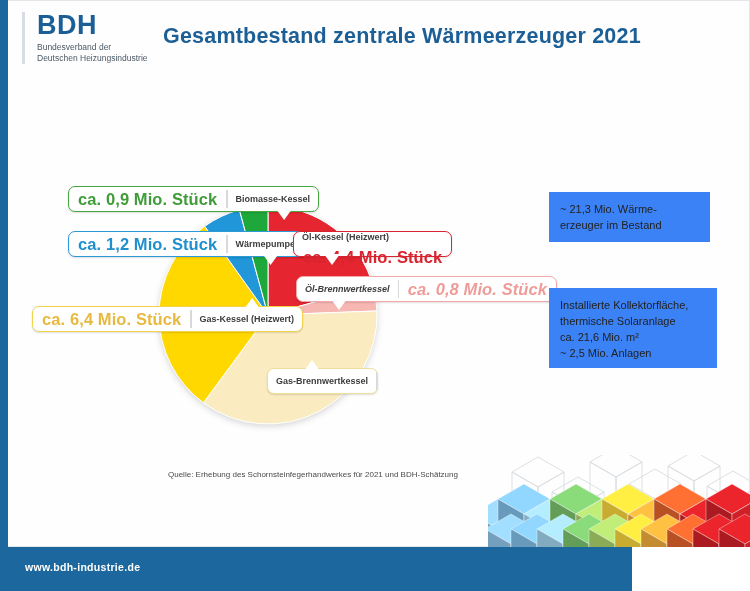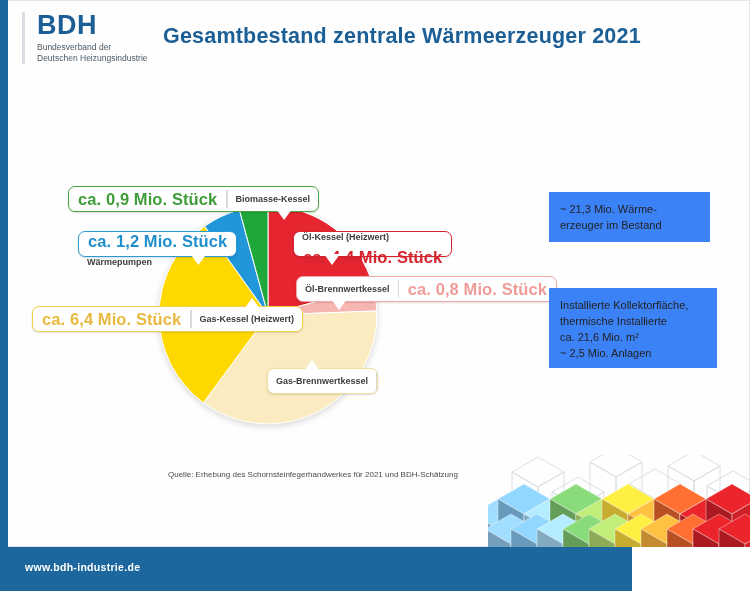--- a/index.html
+++ b/index.html
@@ -46,21 +46,21 @@
   .b-green{border-color:#46a63f;}
   .b-green .val{color:#3f9c39;}
   .b-blue{border-color:#2b9ad6;}
   .b-blue .val{color:#1f8fcd;}
   .b-yellow{border-color:#f2d24a;}
   .b-yellow .val{color:#e8b93f;}
   .b-cream{border-color:#eedf9b;}
   .b-cream .val{color:#e0c964;}
   .b-red{border-color:#d8242f;flex-direction:column;}
   .b-red .val{color:#d8242f;}
-  .b-pink{border-color:#f3a9a9;}
+  .b-pink{border-color:#f3a9a9;font-style:italic;}
   .b-pink .val{color:#ef9b97;}
 
   
   .info-box{position:absolute;background:#3b82f6;font-size:11px;line-height:16px;color:#222;
             padding:9px 11px;box-sizing:border-box;}
 
   
   .source{position:absolute;left:168px;top:470px;font-size:8px;color:#4a4a4a;}
 
   
@@ -100,21 +100,21 @@
 
   <div class="badge b-green" style="left:68px;top:186px;height:26px;">
     <span class="val">ca. 0,9 Mio. Stück</span>
     <span class="sep"></span>
     <span class="cat">Biomasse-Kessel</span>
     <span class="tail-down" style="right:26px;">
         <i></i>
       </span>
   </div>
 
-  <div class="badge b-blue" style="left:78px;top:231px;height:26px;flex-direction:column;">
+  <div class="badge b-blue" style="left:68px;top:231px;height:26px;">
     <span class="val">ca. 1,2 Mio. Stück</span>
     <span class="sep"></span>
     <span class="cat">Wärmepumpen</span>
     <span class="tail-down" style="right:30px;">
         <i></i>
       </span>
   </div>
 
   <div class="badge b-yellow" style="left:32px;top:306px;height:26px;justify-content:flex-end;">
     <span class="val">ca. 6,4 Mio. Stück</span>
@@ -151,21 +151,21 @@
       </span>
   </div>
 
   <div class="info-box" style="left:549px;top:192px;width:161px;height:50px;">
     <div>~ 21,3 Mio. Wärme-</div>
     <div>erzeuger im Bestand</div>
   </div>
 
   <div class="info-box" style="left:549px;top:288px;width:168px;height:80px;">
     <div>Installierte Kollektorfläche,</div>
-    <div>thermische Installierte</div>
+    <div>thermische Solaranlage</div>
     <div>ca. 21,6 Mio. m²</div>
     <div>~ 2,5 Mio. Anlagen</div>
   </div>
 
   <div class="source">Quelle: Erhebung des Schornsteinfegerhandwerkes für 2021 und BDH-Schätzung</div>
 
   <svg id="cubes" viewBox="0 0 262 92">
       <g>
         <polygon points="50,2 76,17 50,32 24,17" fill="none" stroke="#d8dde1" stroke-width="0.9"></polygon>
         <polygon points="24,17 50,32 50,62 24,47" fill="none" stroke="#d8dde1" stroke-width="0.9"></polygon>

